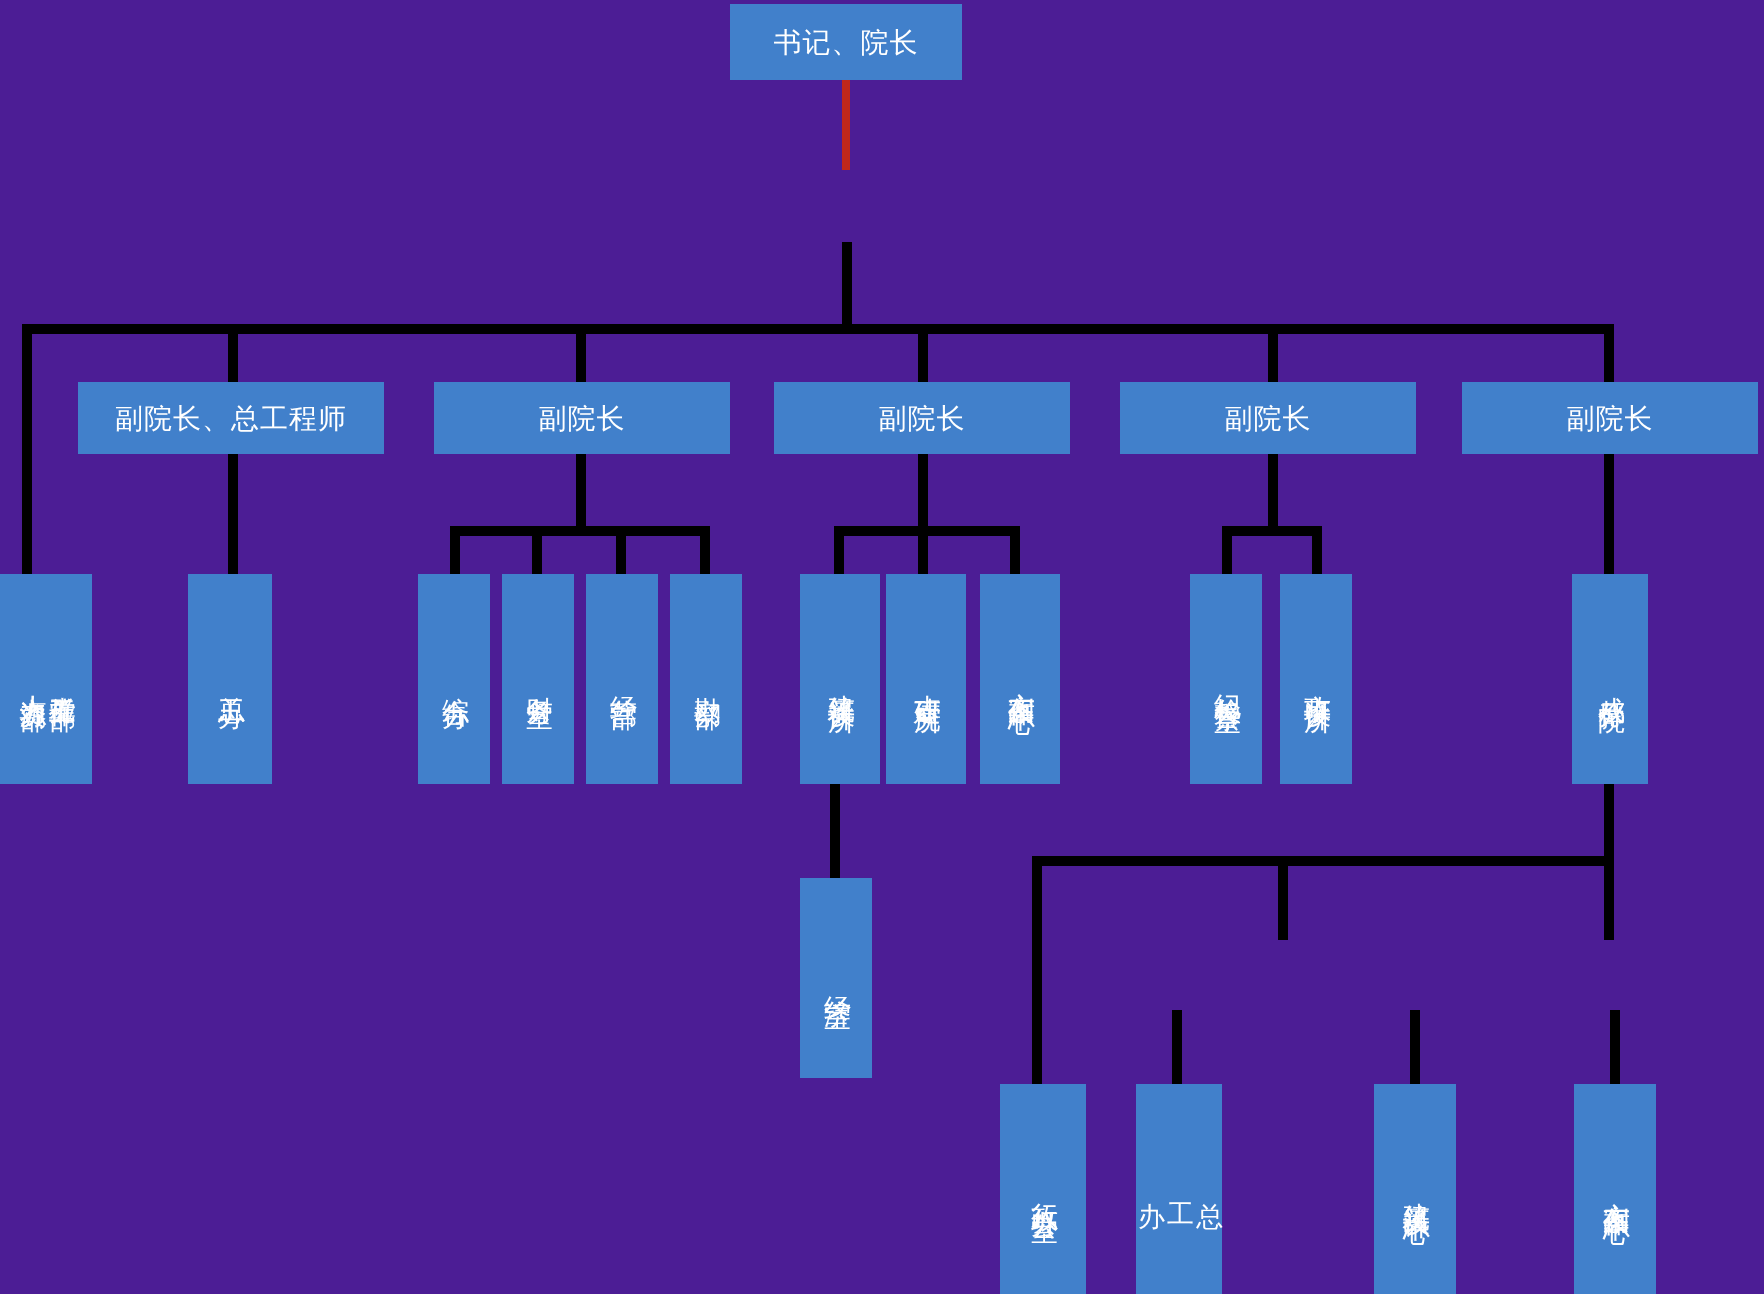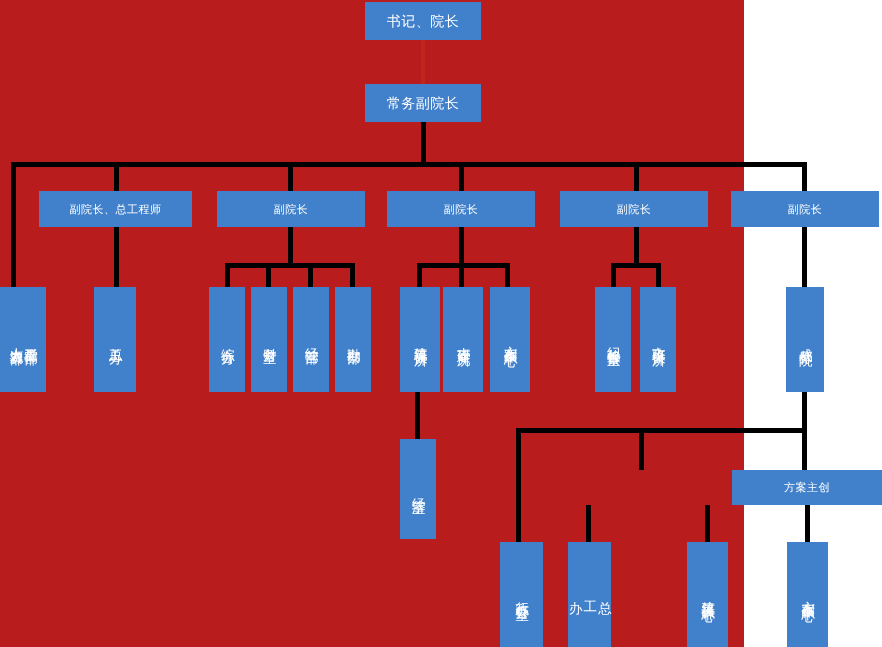--- a/index.html
+++ b/index.html
@@ -5,22 +5,22 @@
 <style>
   html,body{margin:0;padding:0;}
   body{
     width:882px;height:647px;
     background:#ffffff;
     font-family:"Liberation Sans","DejaVu Sans",sans-serif;
     overflow:hidden;
   }
   #chart{
     position:relative;
-    width:744px;height:647px;
-    background:#b91c1c;
+    width:882px;height:647px;
+    background:#4c1d95;
   }
   
   .box{
     position:absolute;
     background:#4180cb;
     color:#ffffff;
     box-sizing:border-box;
     display:flex;
     align-items:center;
     justify-content:center;
@@ -28,21 +28,21 @@
   }
   .box .label{
     display:block;
     text-align:center;
     line-height:1.16;
     white-space:pre;
     letter-spacing:.5px;
   }
   
   .h-box .label{
-    font-size:11px;
+    font-size:14px;
   }
   .h-box.big .label{font-size:14px;}
   
   .v-box{
     align-items:center;
     justify-content:center;
   }
   .v-box .label{
     writing-mode:vertical-rl;
     text-orientation:upright;
@@ -116,23 +116,20 @@
 
   <div class="ln" style="left:586px;top:505px;width:5px;height:38px;"></div>
   <div class="ln" style="left:705px;top:505px;width:5px;height:38px;"></div>
 
   <div class="ln" style="left:805px;top:505px;width:5px;height:38px;"></div>
 
   <div class="box h-box big" style="left:365px;top:2px;width:116px;height:38px;">
     <span class="label">书记、院长</span>
   </div>
 
-  <div class="box h-box big" style="left:365px;top:84px;width:116px;height:38px;">
-    <span class="label">常务副院长</span>
-  </div>
 
   <div class="box h-box" style="left:39px;top:191px;width:153px;height:36px;">
     <span class="label">副院长、总工程师</span>
   </div>
   <div class="box h-box" style="left:217px;top:191px;width:148px;height:36px;">
     <span class="label">副院长</span>
   </div>
   <div class="box h-box" style="left:387px;top:191px;width:148px;height:36px;">
     <span class="label">副院长</span>
   </div>
@@ -183,23 +180,20 @@
     <span class="label">纪检督察室</span>
   </div>
   <div class="box v-box" style="left:640px;top:287px;width:36px;height:105px;">
     <span class="label">市政设计所</span>
   </div>
 
   <div class="box v-box" style="left:786px;top:287px;width:38px;height:105px;">
     <span class="label">成都分院</span>
   </div>
 
-  <div class="box h-box" style="left:732px;top:470px;width:150px;height:35px;">
-    <span class="label">方案主创</span>
-  </div>
 
   <div class="box v-box" style="left:500px;top:542px;width:43px;height:105px;">
     <span class="label">行政办公室</span>
   </div>
   <div class="box v-box spaced" style="left:568px;top:542px;width:43px;height:105px;">
     <span class="label">总
 工
 办</span>
   </div>
   <div class="box v-box" style="left:687px;top:542px;width:41px;height:105px;">

